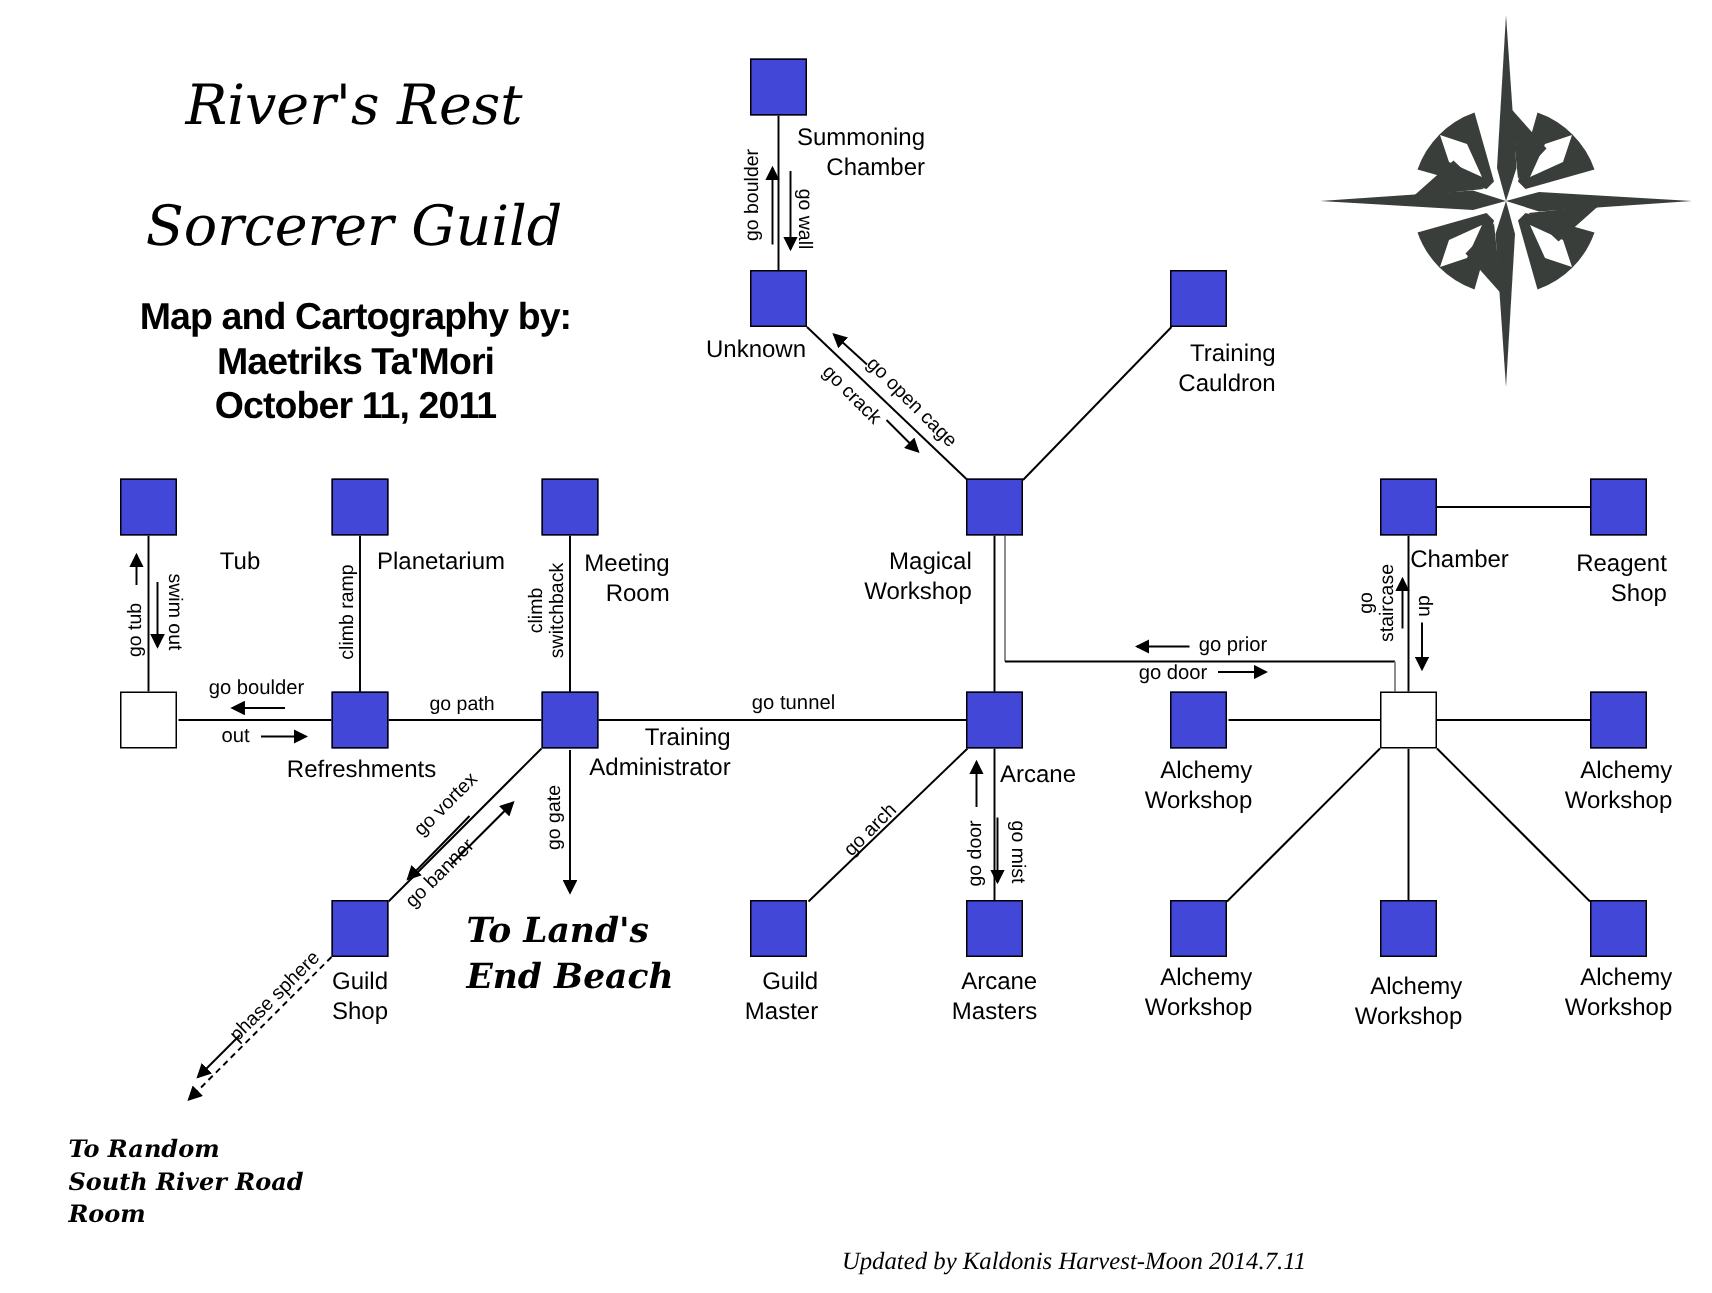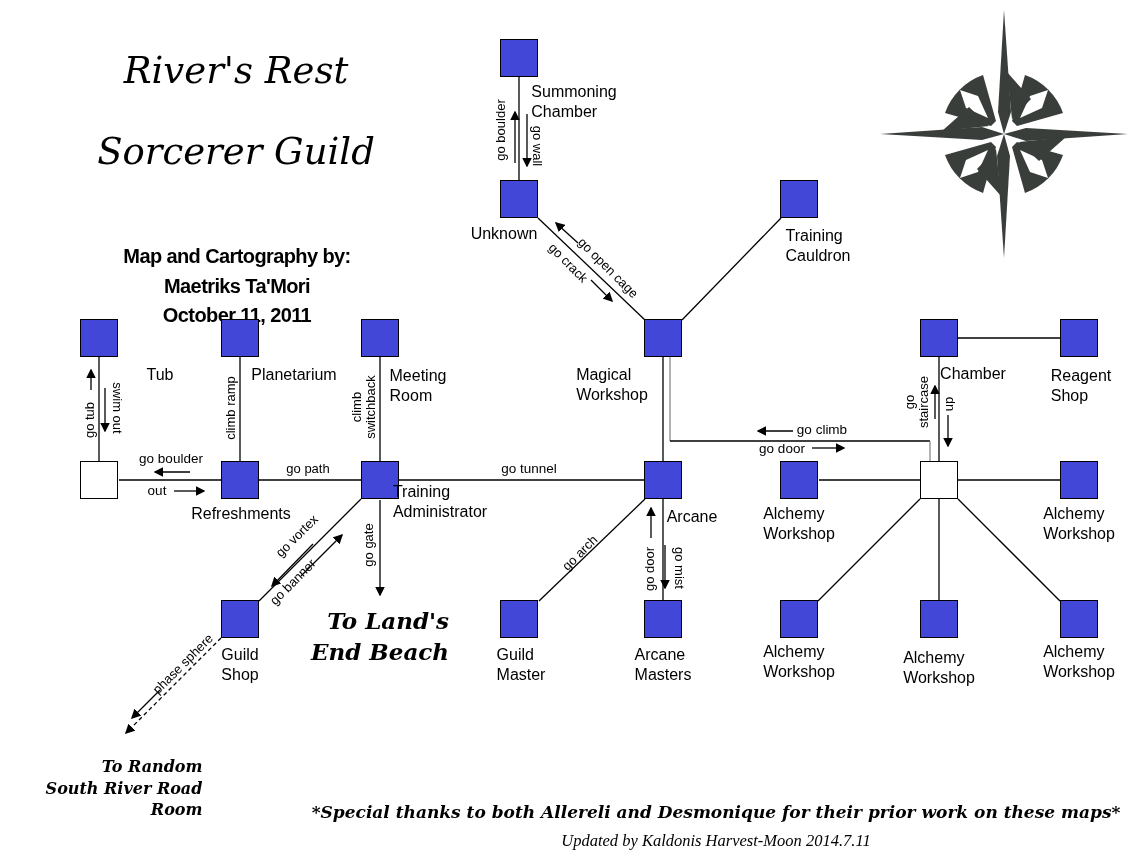--- a/index.html
+++ b/index.html
@@ -3,33 +3,33 @@
 <meta charset="utf-8">
 <style>
   html,body{margin:0;padding:0;background:#ffffff;}
   #map{position:relative;width:1141px;height:862px;background:#fff;overflow:hidden;
        font-family:"Liberation Sans",sans-serif;color:#000;}
   svg.lines{position:absolute;left:0;top:0;pointer-events:none;}
   .room{position:absolute;width:38px;height:38px;background:var(--room-fill,#4247d8);
         border:1.6px solid #000;box-sizing:border-box;}
   .room.white{background:#fff;}
   .lbl{position:absolute;transform:translate(-50%,-50%);font-size:16px;line-height:1.22;
-       text-align:left;white-space:pre-line;}
+       text-align:right;white-space:pre-line;}
   .elbl{position:absolute;transform:translate(-50%,-50%);font-size:13px;line-height:1.05;
         text-align:center;white-space:pre-line;}
   .r90{transform:translate(-50%,-50%) rotate(-90deg);}
   .r90cw{transform:translate(-50%,-50%) rotate(90deg);}
   .r45{transform:translate(-50%,-50%) rotate(45deg);}
   .r45ccw{transform:translate(-50%,-50%) rotate(-45deg);}
   .title-line{position:absolute;transform:translate(-50%,-50%);
        font-family:"DejaVu Serif",serif;font-style:italic;font-size:37px;white-space:nowrap;}
   .byline{position:absolute;transform:translate(-50%,-50%);font-weight:bold;
-       font-size:20px;letter-spacing:-0.6px;white-space:nowrap;margin-top:44px;}
+       font-size:25px;letter-spacing:-0.6px;white-space:nowrap;}
   .dest{position:absolute;transform:translate(-50%,-50%);font-family:"DejaVu Serif",serif;
-       font-style:italic;font-weight:bold;text-align:right;white-space:pre-line;line-height:1.35;}
+       font-style:italic;font-weight:bold;text-align:left;white-space:pre-line;line-height:1.35;}
   .foot{position:absolute;transform:translate(-50%,-50%);font-family:"DejaVu Serif",serif;
        font-style:italic;white-space:nowrap;}
 </style>
 </head>
 <body>
 
 <div id="map" style="--room-fill: #4247d8;">
 
   <svg class="lines" width="1141" height="862" viewBox="0 0 1141 862">
     <defs>
@@ -184,35 +184,34 @@
   <div class="elbl r45" style="left:568px;top:263px">go crack</div>
   <div class="elbl r90" style="left:90px;top:420px">go tub</div>
   <div class="elbl r90cw" style="left:117px;top:408px">swim out</div>
   <div class="elbl r90" style="left:231px;top:408px">climb ramp</div>
   <div class="elbl r90" style="left:364px;top:407px">climb
 switchback</div>
   <div class="elbl" style="left:171px;top:459px;font-size:13.5px">go boulder</div>
   <div class="elbl" style="left:157px;top:491px;font-size:13.5px">out</div>
   <div class="elbl" style="left:308px;top:469px;font-size:13px">go path</div>
   <div class="elbl" style="left:529px;top:469px;font-size:13.5px">go tunnel</div>
-  <div class="elbl" style="left:822px;top:430px;font-size:13.5px">go climb</div>
+  <div class="elbl" style="left:822px;top:430px;font-size:13.5px">go prior</div>
   <div class="elbl" style="left:782px;top:449px;font-size:13.5px">go door</div>
   <div class="elbl r90" style="left:917px;top:402px">go
 staircase</div>
   <div class="elbl r90cw" style="left:950px;top:404px">dn</div>
   <div class="elbl r45ccw" style="left:297px;top:536px">go vortex</div>
   <div class="elbl r45ccw" style="left:293px;top:582px">go banner</div>
   <div class="elbl r90" style="left:369px;top:545px">go gate</div>
   <div class="elbl r45ccw" style="left:580px;top:553px">go arch</div>
   <div class="elbl r90" style="left:650px;top:569px">go door</div>
   <div class="elbl r90cw" style="left:679px;top:568px">go mist</div>
   <div class="elbl r45ccw" style="left:183px;top:664px">phase sphere</div>
 
   <div class="dest" style="left:380px;top:636px;font-size:23px">To Land's
 End Beach</div>
   <div class="dest" style="left:124px;top:788px;font-size:16px">To Random
 South River Road
 Room</div>
 
-  <div class="foot" style="left:716px;top:812px;font-size:17px;font-weight:bold">*Special thanks to both Allereli and Desmonique for their prior work on these maps*</div>
   <div class="foot" style="left:716px;top:841px;font-size:16.5px;font-family:'Liberation Serif',serif">Updated by Kaldonis Harvest-Moon 2014.7.11</div>
 
 </div>
 
 </body></html>

